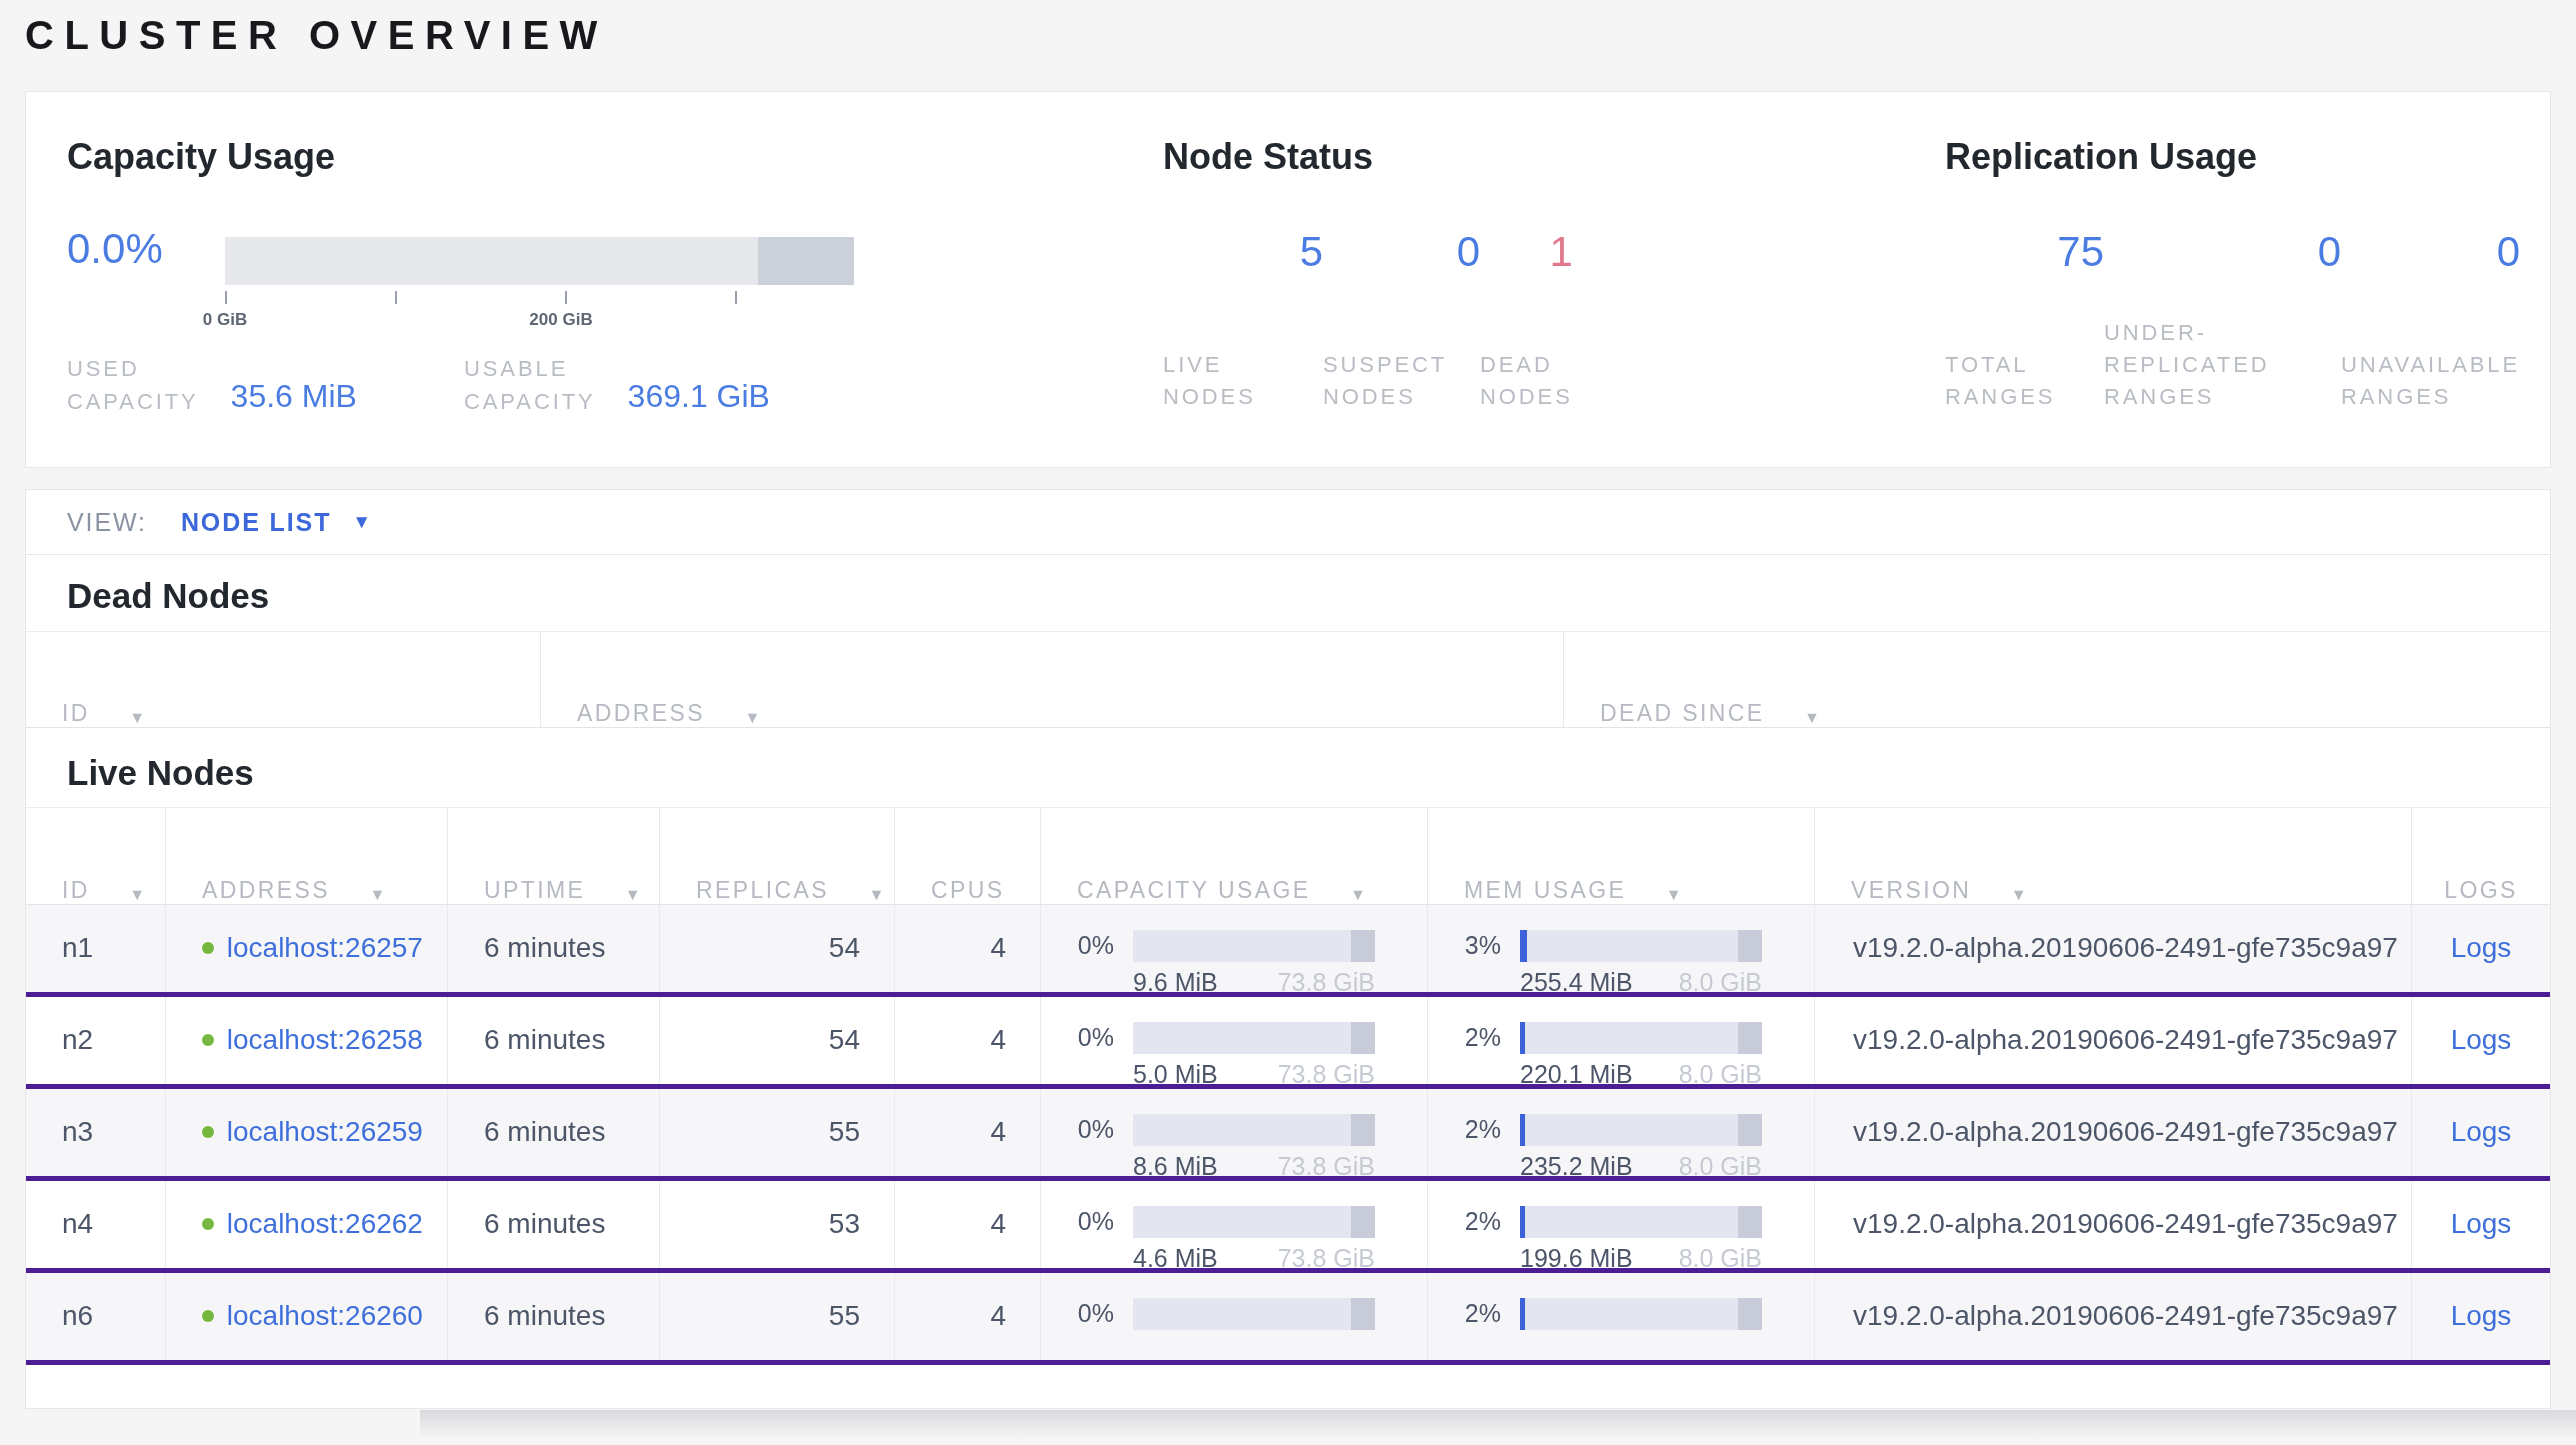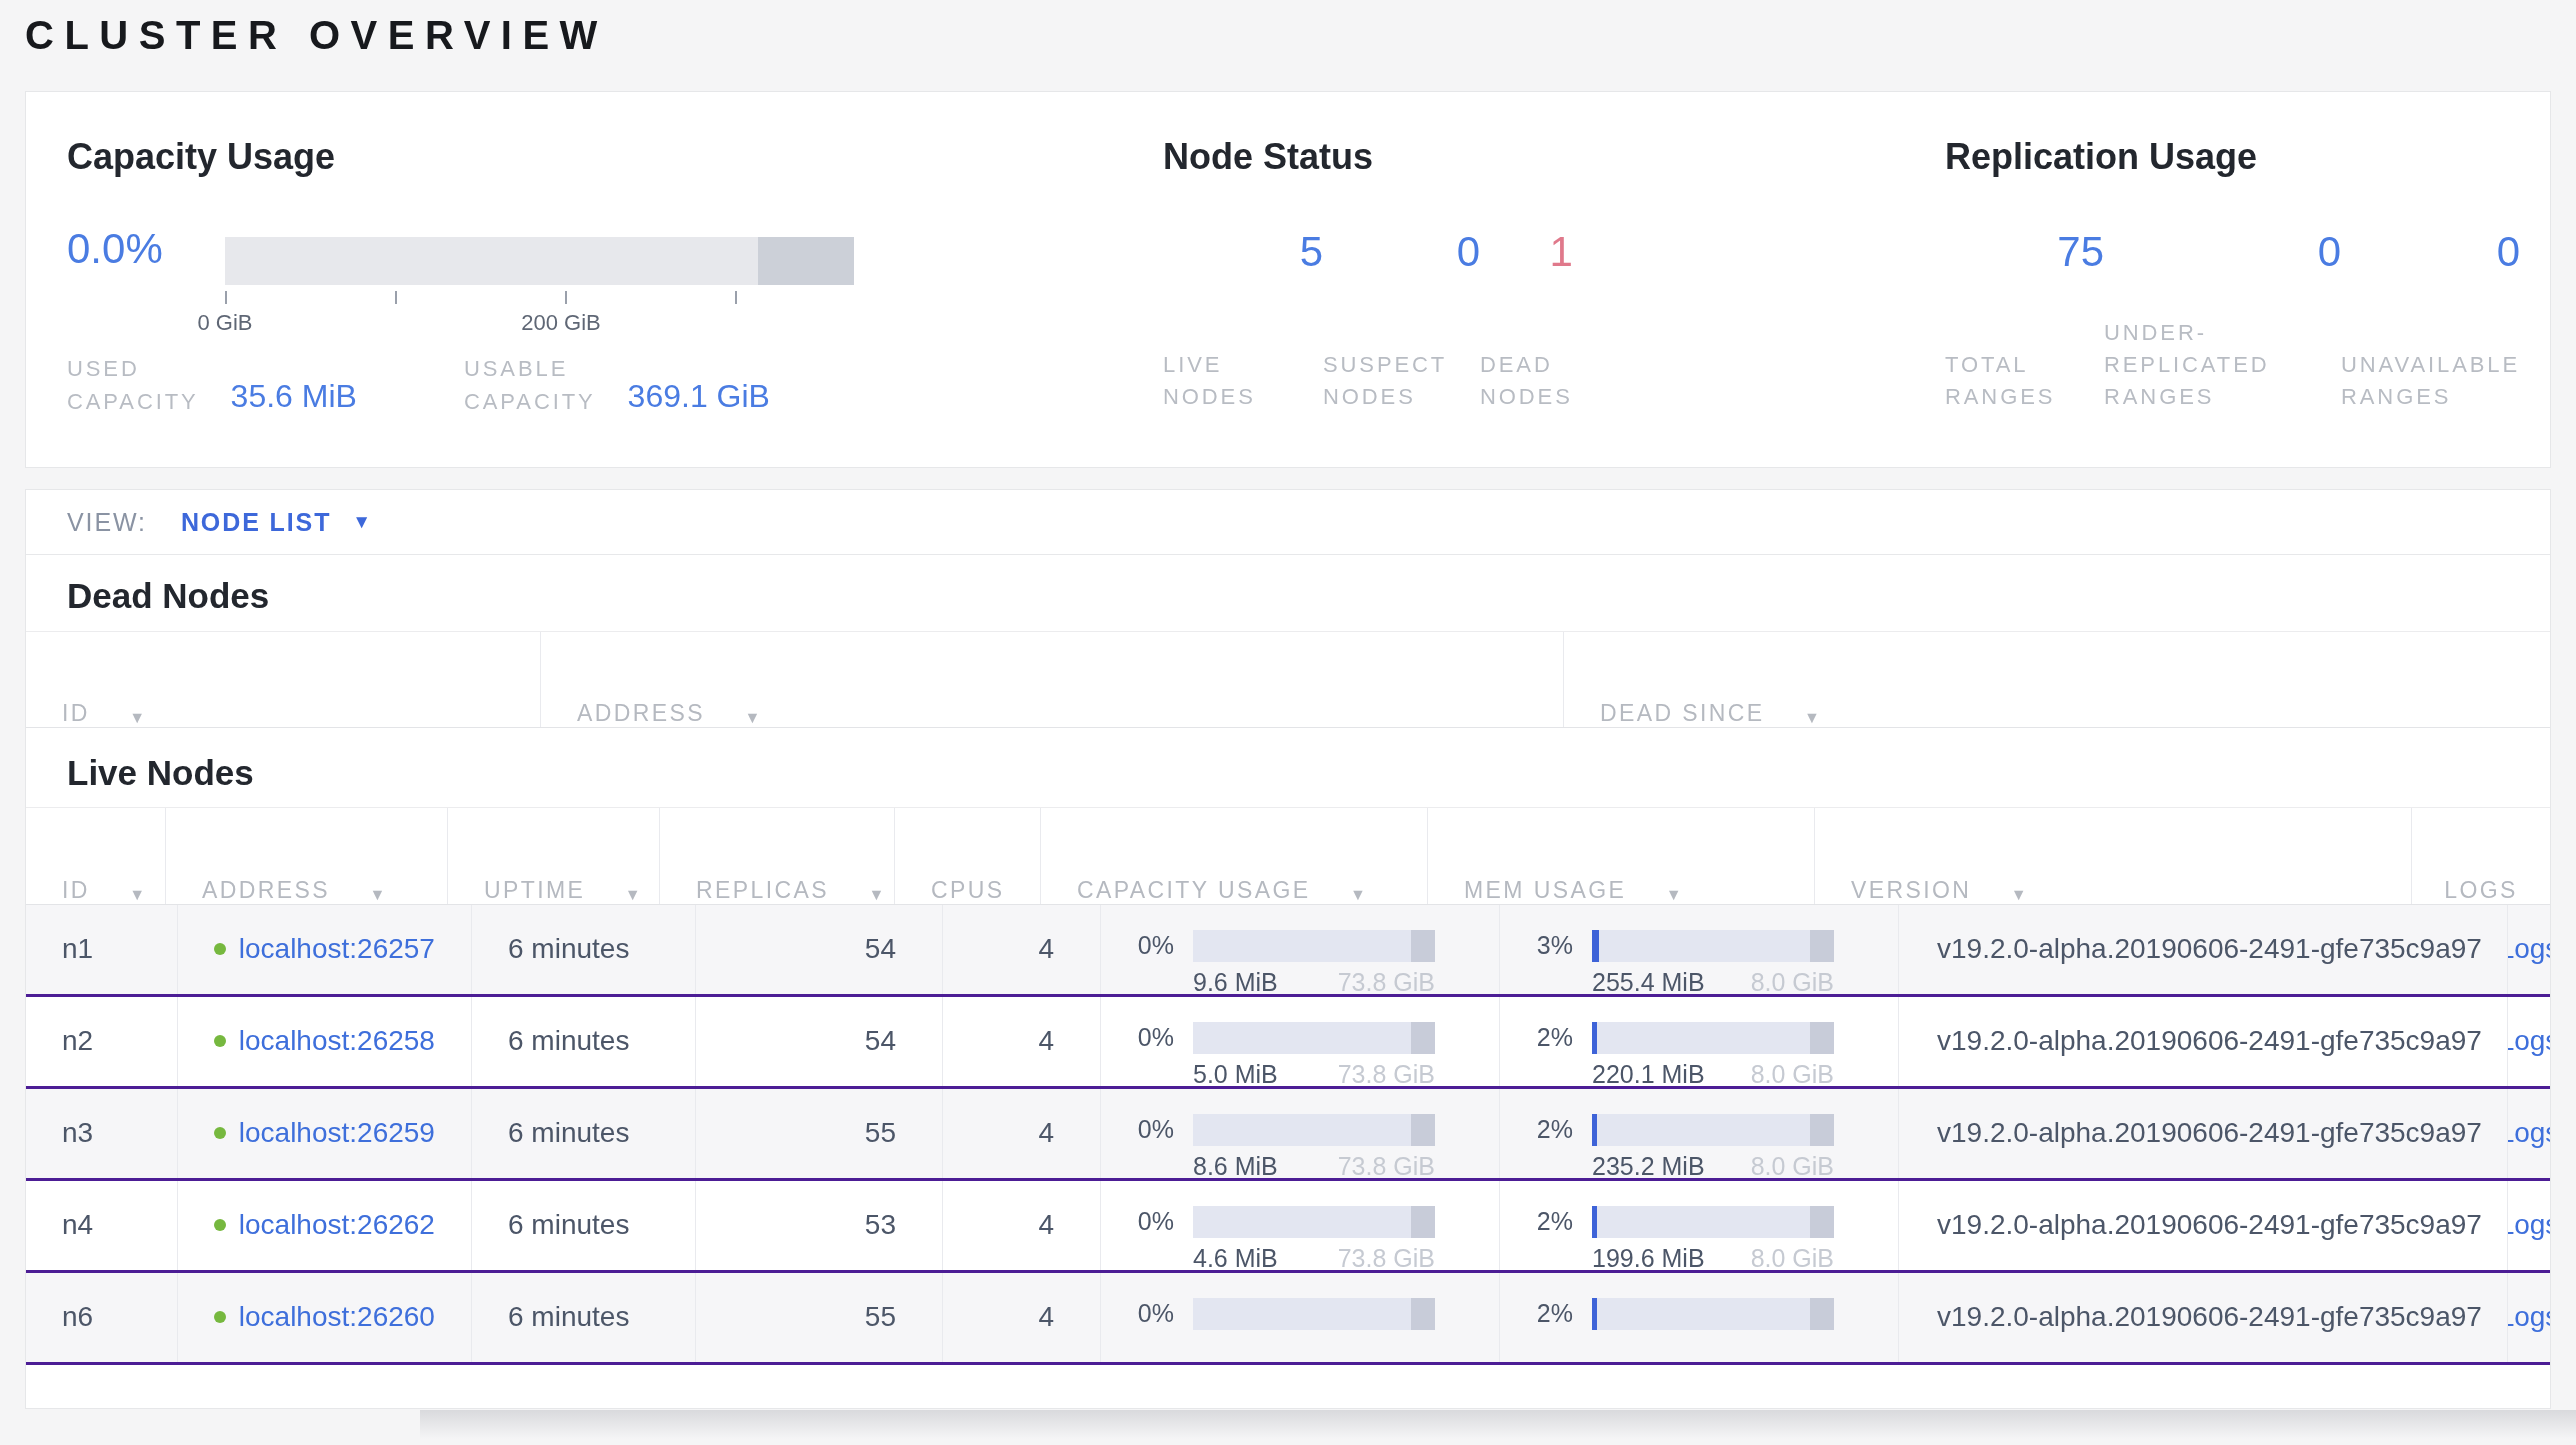--- a/index.html
+++ b/index.html
@@ -49,21 +49,21 @@
   .cap-pct { position:absolute; left:0; top:92px; }
   .cap-meter {
     position:absolute; left:158px; top:101px; width:629px; height:48px;
     background:#e7e8ec;
   }
   .cap-meter-dark { position:absolute; right:0; top:0; bottom:0; width:96px; background:#ccd0d8; }
   .cap-ticks { position:absolute; left:158px; top:155px; width:629px; height:13.4px; }
   .cap-tick { position:absolute; top:0; width:1.9px; height:13.4px; background:#9aa0ab; }
   .cap-axis-label {
     position:absolute; top:19px; transform:translateX(-50%);
-    font-size:22px; color:#5f6775; white-space:nowrap;
+    font-size:17px; color:#5f6775; white-space:nowrap;font-weight:bold;
   }
   .cap-stats { position:absolute; left:0; top:225px; width:859px; height:57px; }
   .cap-stat { position:absolute; bottom:0; display:flex; align-items:flex-end; }
   .cap-stat .stat-label { line-height:1.5; }
   .cap-stat-value { font-size:32px; color:#4a7ce2; margin-left:32px; margin-bottom:3px; white-space:nowrap; }
   .cap-stat2 { left:397px; }
 
   
   .view-bar {
     height:65px; border-bottom:1px solid #e7e8ea;
@@ -97,21 +97,21 @@
   .live-thead .th { height:96px; }
   .sort-caret { font-size:16px; margin-left:11.5px; color:#b5b9c0; }
   .th + .th, .td + .td { border-left:1px solid #e9eaee; }
   .td {
     font-size:28px; color:#4c5668; display:flex; align-items:center;
     padding-left:36px; overflow:hidden; white-space:nowrap;
   }
   .td.num { justify-content:flex-end; padding-left:0; padding-right:34px; }
   .td.center { justify-content:center; padding-left:0; }
   .dead-row { height:74px; background:#f6f6f8; border-bottom:1px solid #e8e9eb; }
-  .live-row { height:92px; border-bottom:3px solid #4c1d95;gap:12px; }
+  .live-row { height:92px; border-bottom:5px solid #4c1d95; }
   .live-row:nth-child(odd) { background:#f6f6f8; }
   .dot { width:12.4px; height:12.4px; border-radius:50%; margin-right:12.4px; flex:0 0 auto; }
   .dot.green { background:#76b83f; }
   .dot.red { background:#df6470; }
   a.node-link, a.logs-link { color:#3e6fdb; text-decoration:none; cursor:pointer; }
 
   
   .td.usage-cell { display:block; padding:25px 52px 0 0; }
   .usage-top { display:flex; align-items:center; }
   .usage-pct { flex:1; text-align:right; font-size:25px; color:#4c5668; padding-right:19px; }

